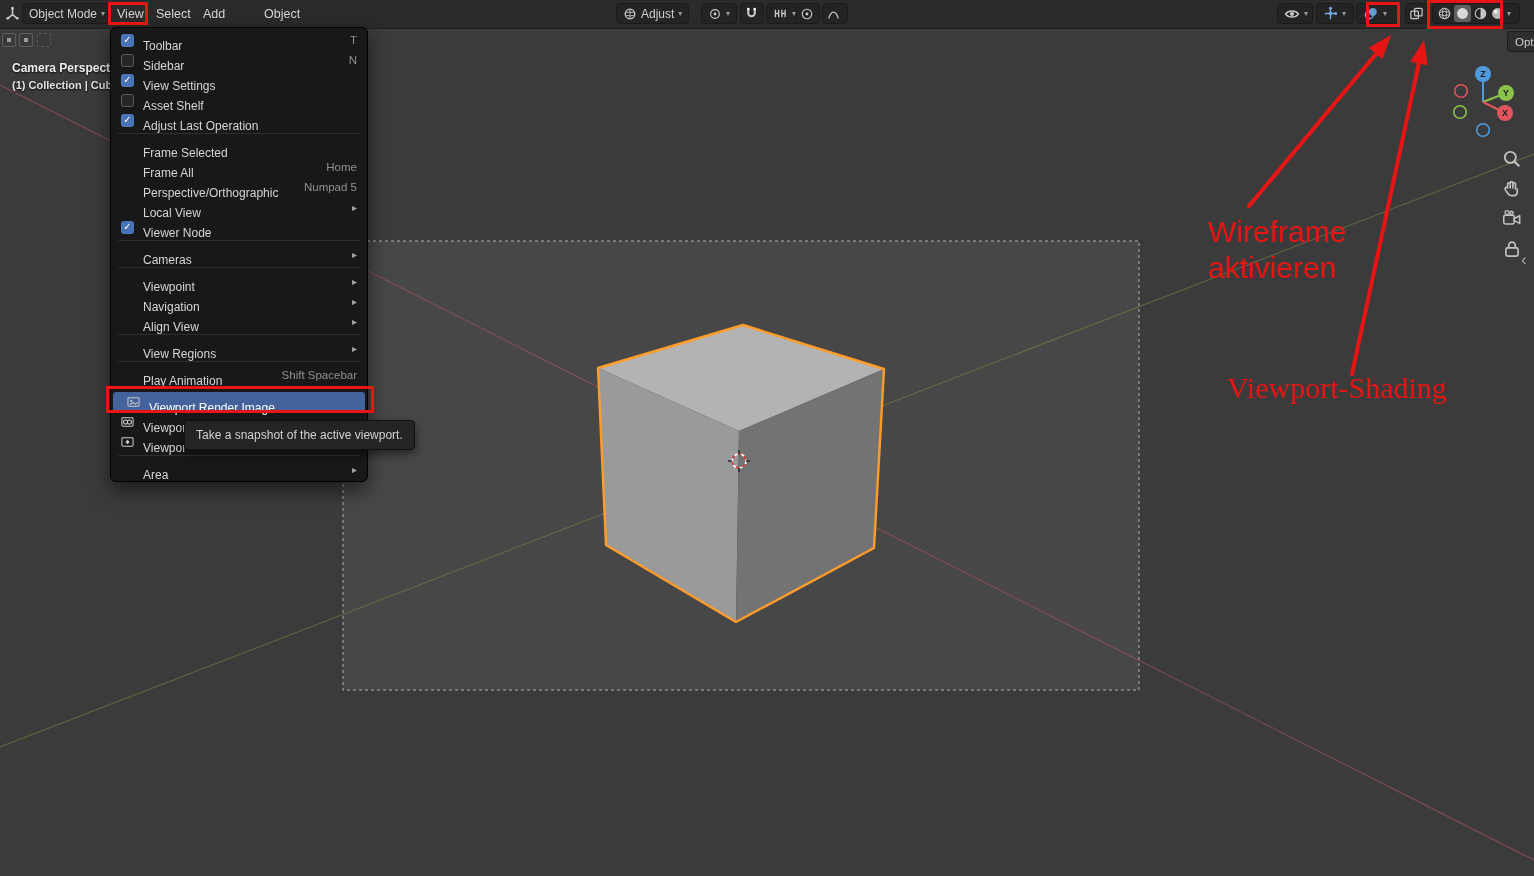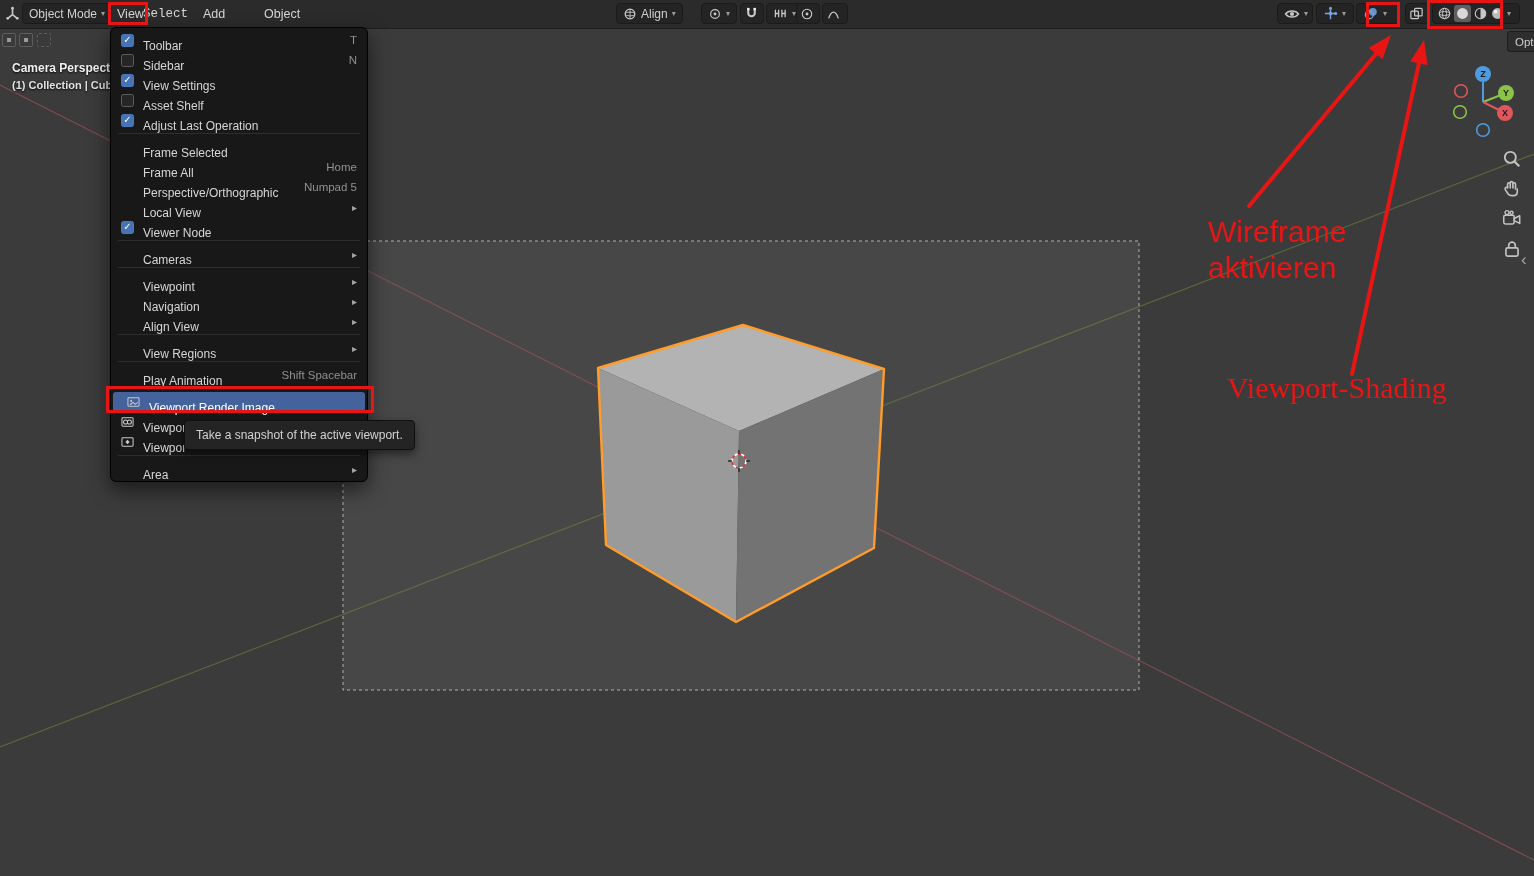--- a/index.html
+++ b/index.html
@@ -105,33 +105,33 @@
         <circle cx="8" cy="3" r="1.3" fill="#c9c9c9"></circle>
         <circle cx="3.5" cy="12.5" r="1.3" fill="#c9c9c9"></circle>
         <circle cx="12.5" cy="12.5" r="1.3" fill="#c9c9c9"></circle>
       </svg>
   </span>
   <div class="hpill" style="left:22px;">
     <span>Object Mode</span>
     <span class="chev">▾</span>
   </div>
   <span class="hmenu" style="left:111px;">View</span>
-  <span class="hmenu" style="left:137px;font-family:Liberation Mono, monospace;">Select</span>
+  <span class="hmenu" style="left:150px;">Select</span>
   <span class="hmenu" style="left:197px;">Add</span>
   <span class="hmenu" style="left:234px;margin-left:24px;">Object</span>
 
   <div class="hpill" style="left:616px;">
     <span class="hicon">
       <svg width="14" height="14" viewBox="0 0 16 16">
           <circle cx="8" cy="8" r="5.6" fill="none" stroke="#c9c9c9" stroke-width="1.3"></circle>
           <ellipse cx="8" cy="8" rx="5.6" ry="2.2" fill="none" stroke="#c9c9c9" stroke-width="1"></ellipse>
           <line x1="8" y1="2.4" x2="8" y2="13.6" stroke="#c9c9c9" stroke-width="1"></line>
         </svg>
     </span>
-    <span>Align</span>
+    <span>Adjust</span>
     <span class="chev">▾</span>
   </div>
   <div class="hpill" style="left:701px;width:36px;">
     <span class="hicon">
       <svg width="14" height="14" viewBox="0 0 16 16">
           <circle cx="8" cy="8" r="5" fill="none" stroke="#c9c9c9" stroke-width="1.3"></circle>
           <circle cx="8" cy="8" r="1.6" fill="#c9c9c9"></circle>
         </svg>
     </span>
     <span class="chev">▾</span>

